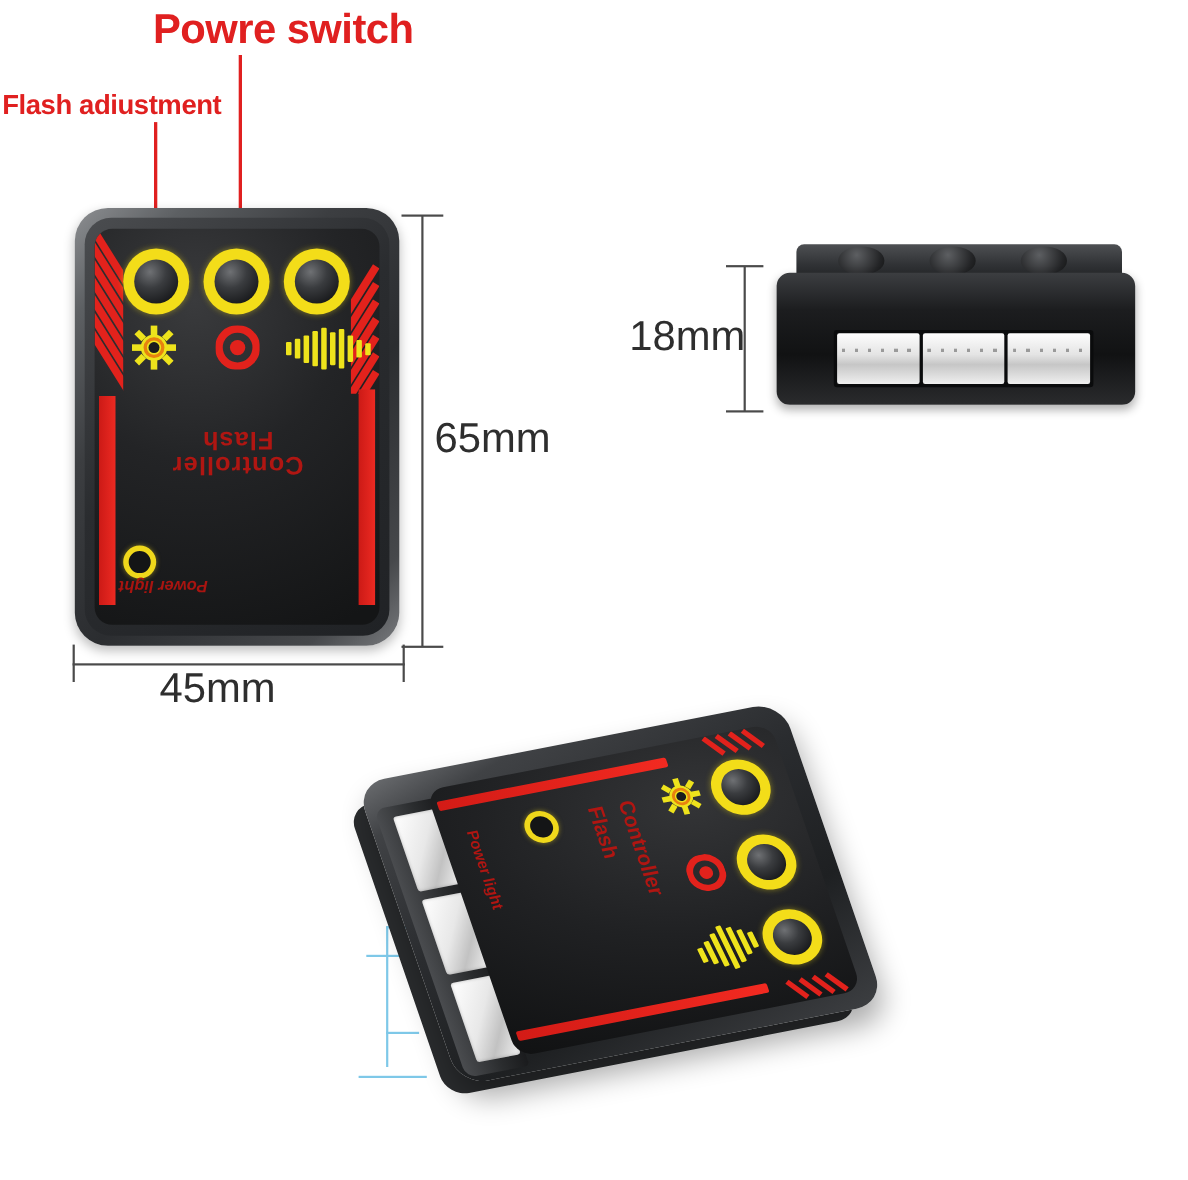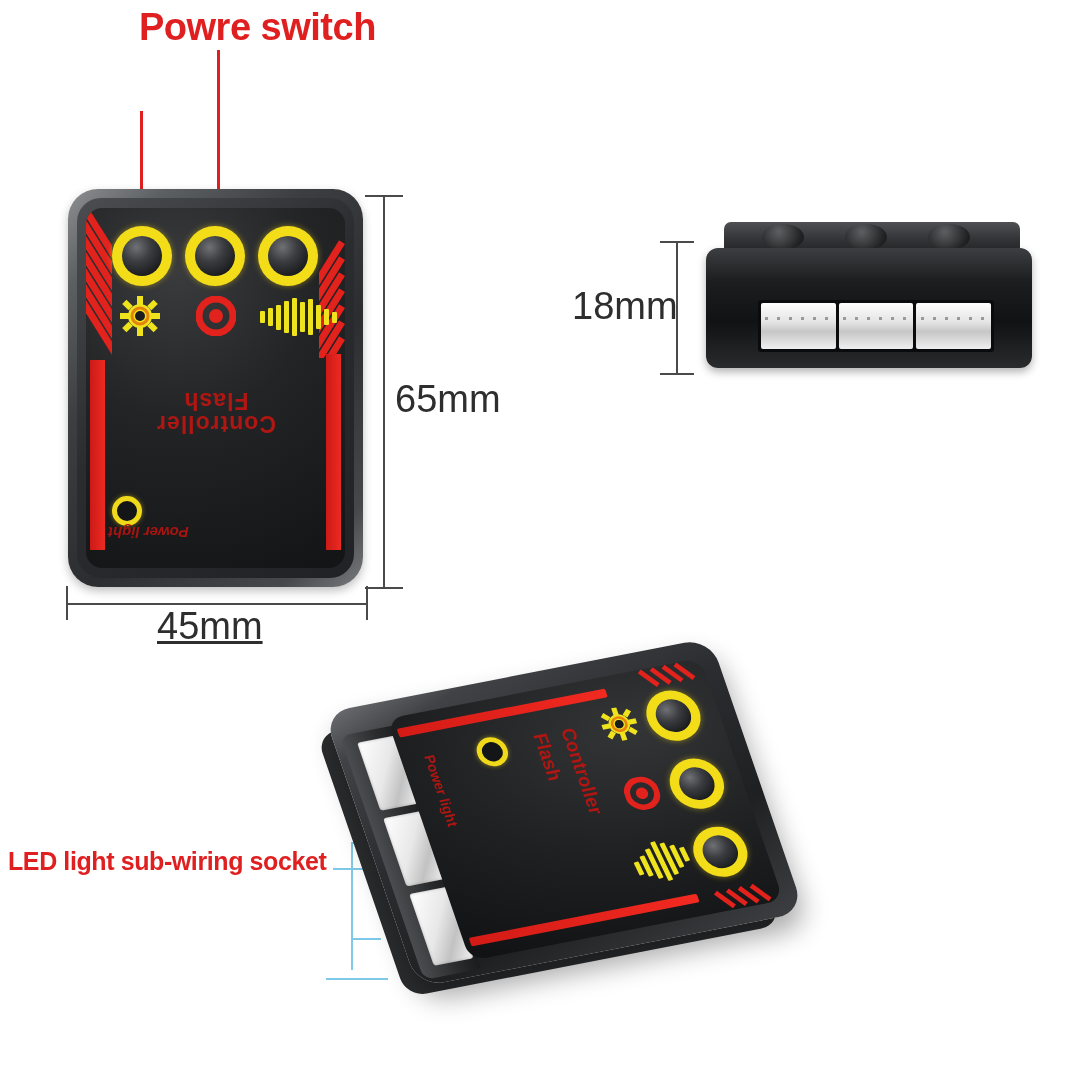--- a/index.html
+++ b/index.html
@@ -27,21 +27,21 @@
   .lb-v{width:2px;}
 
   
   .dim-line{position:absolute;background:#4a4a4a;}
   .dim-v{width:2px;}
   .dim-h{height:2px;}
   .dim-tick-h{position:absolute;height:2px;background:#4a4a4a;}
   .dim-tick-v{position:absolute;width:2px;background:#4a4a4a;}
   .dim-text{position:absolute;color:#2e2e2e;font-size:38px;white-space:nowrap;}
   #dim65{left:395px;top:378px;}
-  #dim45{left:157px;top:605px;text-decoration:underline;}
+  #dim45{left:145px;top:605px;}
   #dim18{left:572px;top:285px;}
 
   
   #dev-front{
     position:absolute;left:68px;top:189px;width:295px;height:398px;
     border-radius:30px;
     background:linear-gradient(135deg,#8d8f92 0%,#5d6063 14%,#3c3e41 34%,#2b2d30 60%,#46484b 88%,#787a7d 100%);
     box-shadow:0 4px 10px rgba(0,0,0,.25);
   }
   #dev-front .shell-inner{
@@ -127,21 +127,21 @@
     box-shadow:inset 0 0 3px rgba(0,0,0,.25);
   }
   .r3d-stripe{position:absolute;background:linear-gradient(90deg,#d31b16,#f22a21);border-radius:2px;}
 </style>
 </head>
 <body>
 
 <div class="stage">
 
   <div class="callout" id="lbl-power-switch">Powre switch</div>
-  <div class="callout" id="lbl-led-socket">LED light sub-wiring socket</div>
+  <div class="callout" id="lbl-flash-adjust">Flash adiustment</div>
 
   <div class="leader-v" id="leader-power"></div>
   <div class="leader-v" id="leader-flash"></div>
 
   <div class="leader-blue lb-h" style="left:333px;top:868px;width:32px;"></div>
   <div class="leader-blue lb-v" style="left:351px;top:842px;height:128px;"></div>
   <div class="leader-blue lb-h" style="left:351px;top:842px;width:28px;"></div>
   <div class="leader-blue lb-h" style="left:351px;top:938px;width:30px;"></div>
   <div class="leader-blue lb-h" style="left:326px;top:978px;width:62px;"></div>
 

